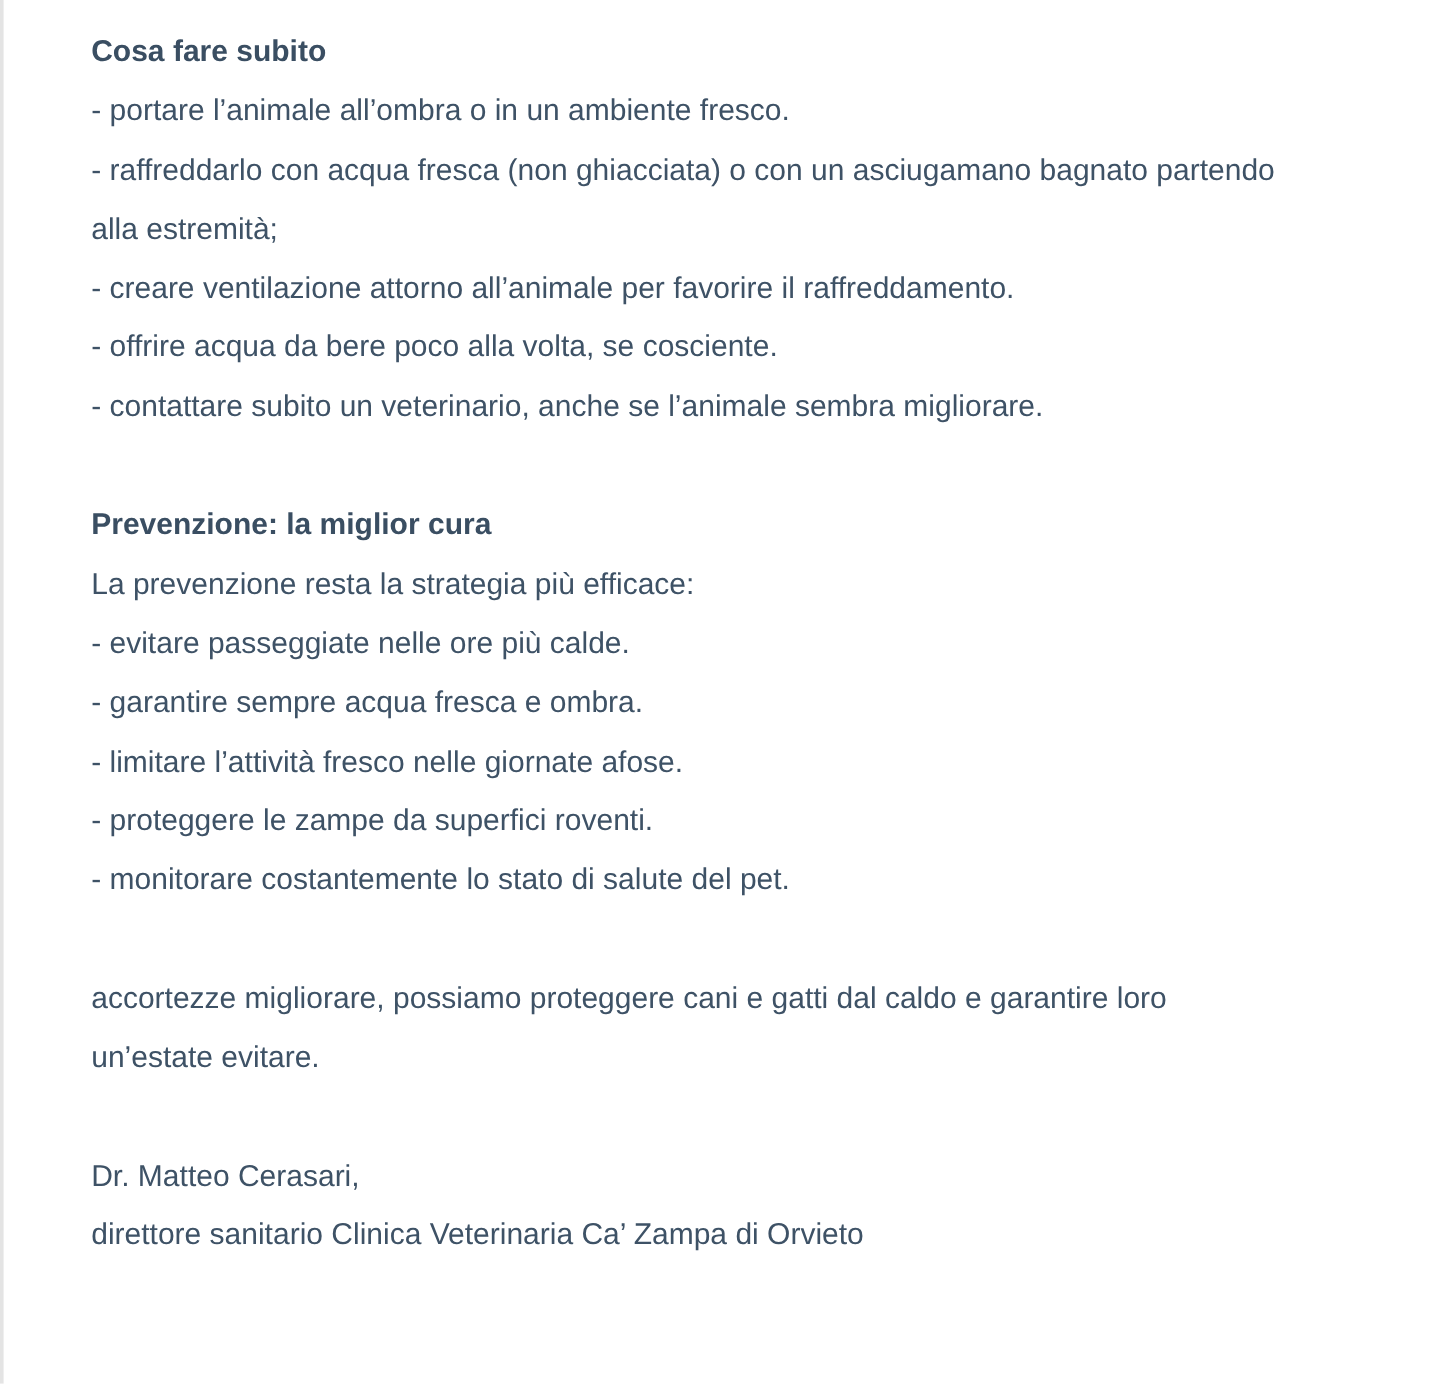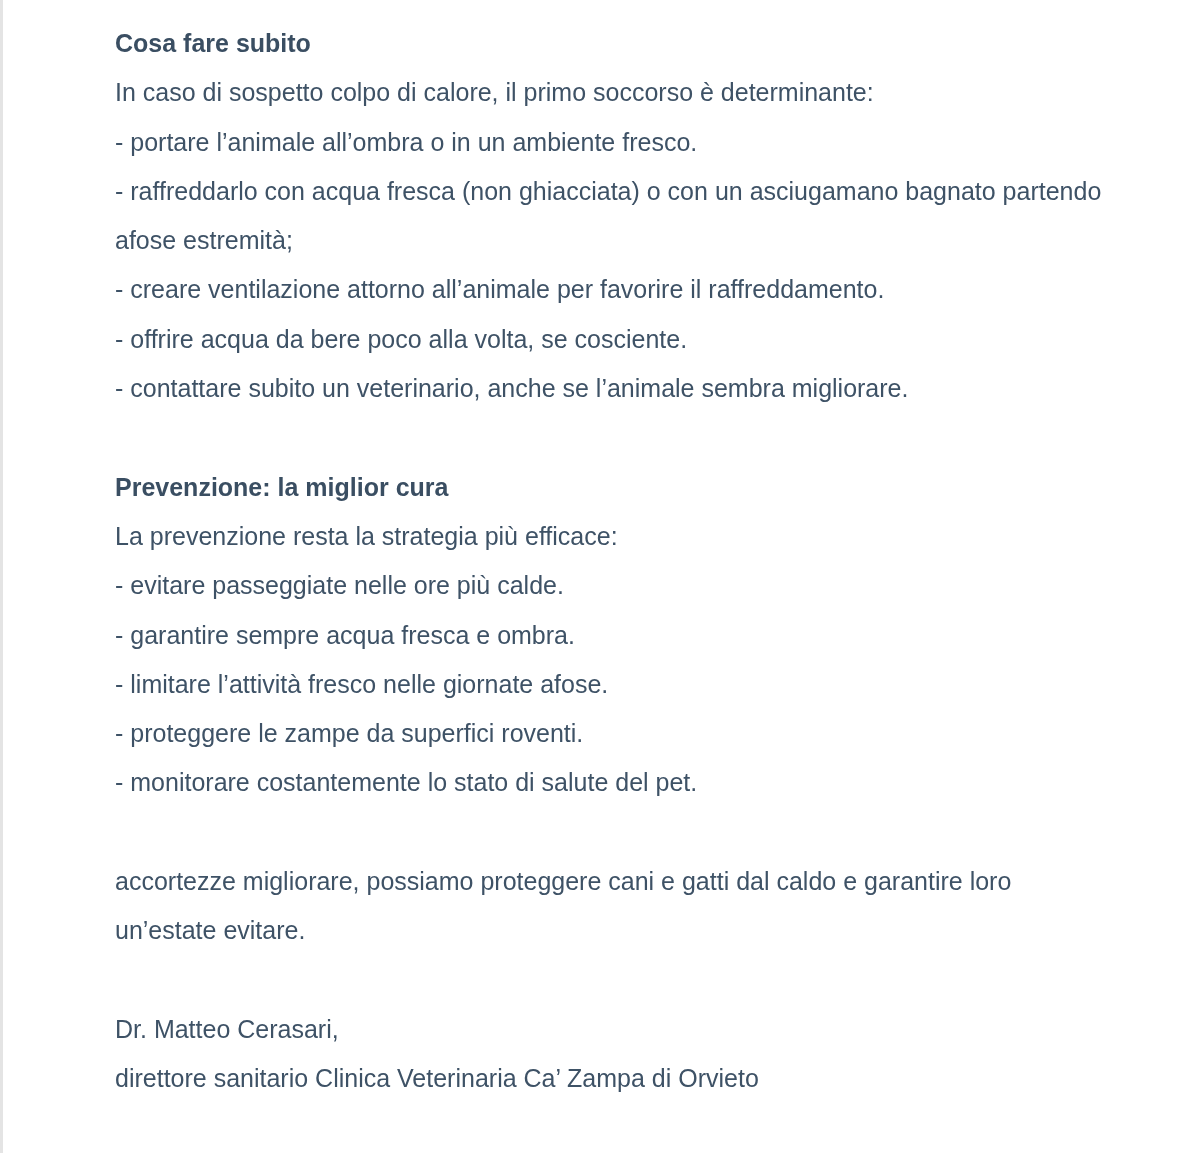--- a/index.html
+++ b/index.html
@@ -20,21 +20,21 @@
     top: 0;
     width: 3px;
     height: 1153px;
     background: #e4e4e4;
   }
   .content {
     position: absolute;
     left: 0;
     top: 0;
     width: 1200px;
-    padding: 19px 0 0 115px;
+    padding: 19px 0 0 76px;
     box-sizing: border-box;
     color: #3e5266;
     font-size: 25px;
   }
   .line {
     line-height: 49.3px;
     height: 49.3px;
     white-space: nowrap;
   }
   .blank {
@@ -48,24 +48,23 @@
   }
 </style>
 </head>
 <body>
 
 <div class="edge-line"></div>
 
 <div class="content">
 
   <div class="line heading">Cosa fare subito</div>
-  <div class="line">In caso di sospetto colpo di calore, il primo soccorso è determinante:</div>
   <div class="line">- portare l’animale all’ombra o in un ambiente fresco.</div>
   <div class="line">- raffreddarlo con acqua fresca (non ghiacciata) o con un asciugamano bagnato partendo</div>
-  <div class="line">afose estremità;</div>
+  <div class="line">alla estremità;</div>
   <div class="line">- creare ventilazione attorno all’animale per favorire il raffreddamento.</div>
   <div class="line">- offrire acqua da bere poco alla volta, se cosciente.</div>
   <div class="line">- contattare subito un veterinario, anche se l’animale sembra migliorare.</div>
 
   <div class="blank"></div>
 
   <div class="line heading">Prevenzione: la miglior cura</div>
   <div class="line">La prevenzione resta la strategia più efficace:</div>
   <div class="line">- evitare passeggiate nelle ore più calde.</div>
   <div class="line">- garantire sempre acqua fresca e ombra.</div>

